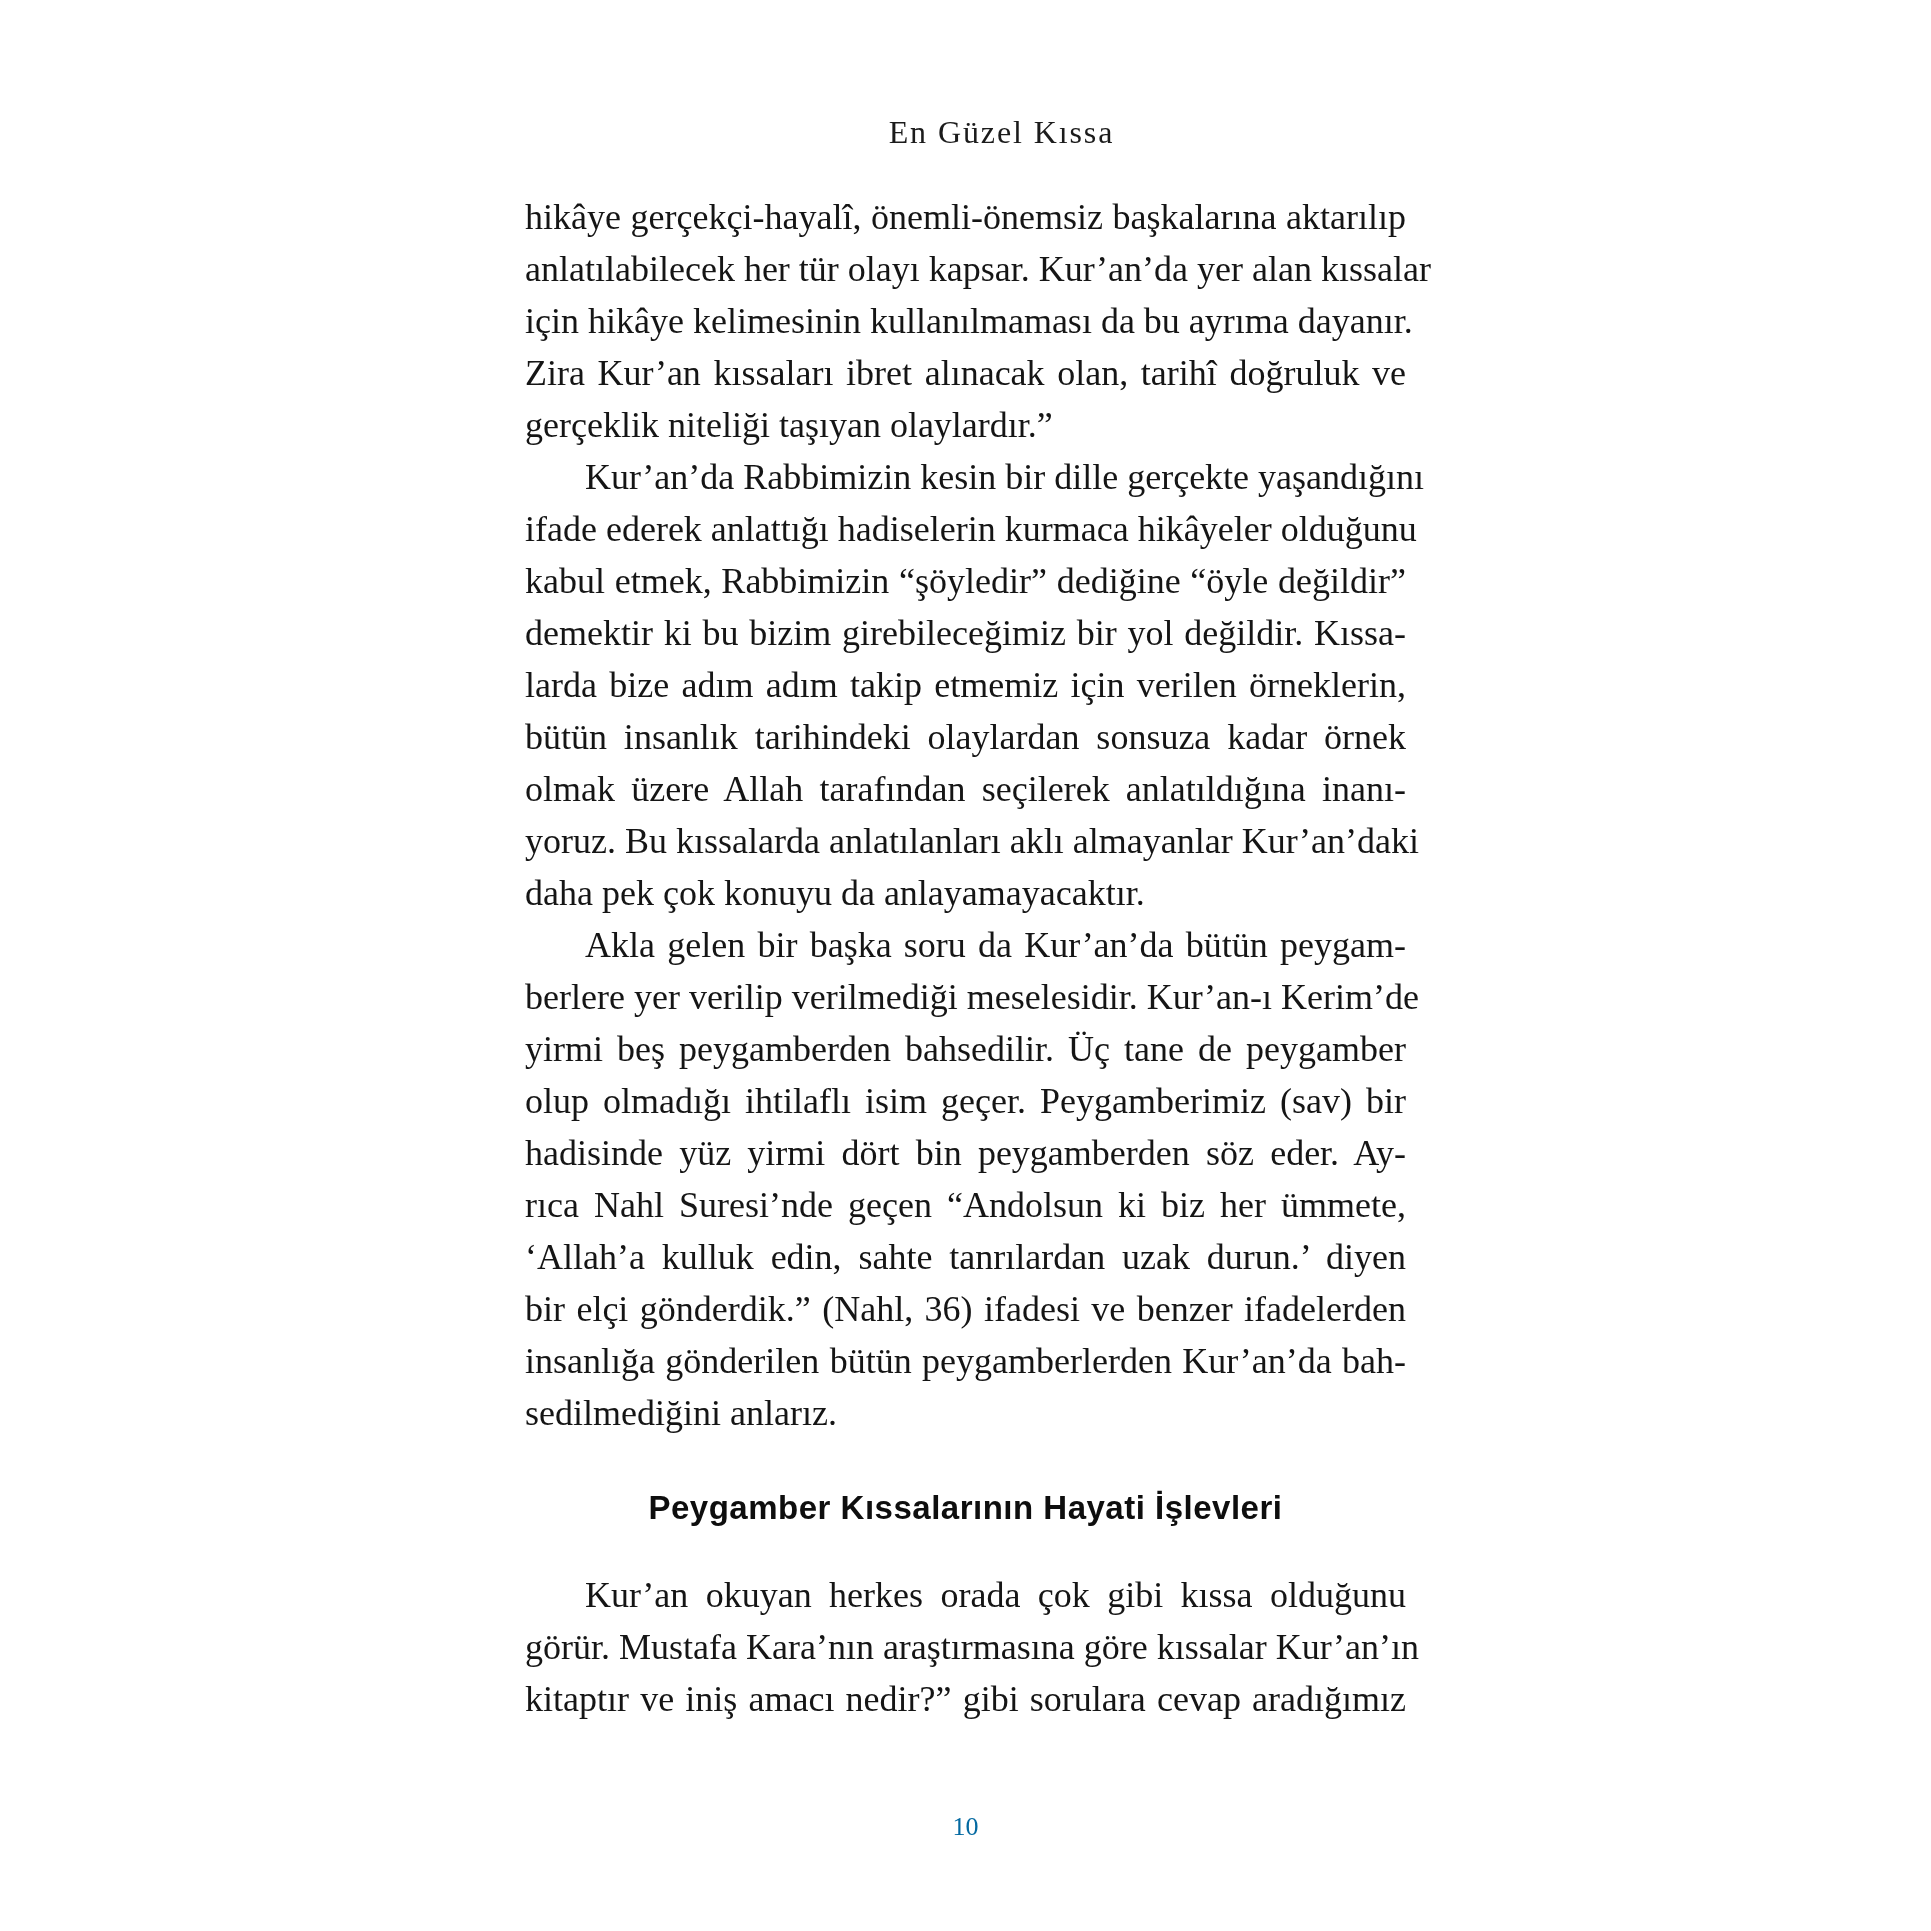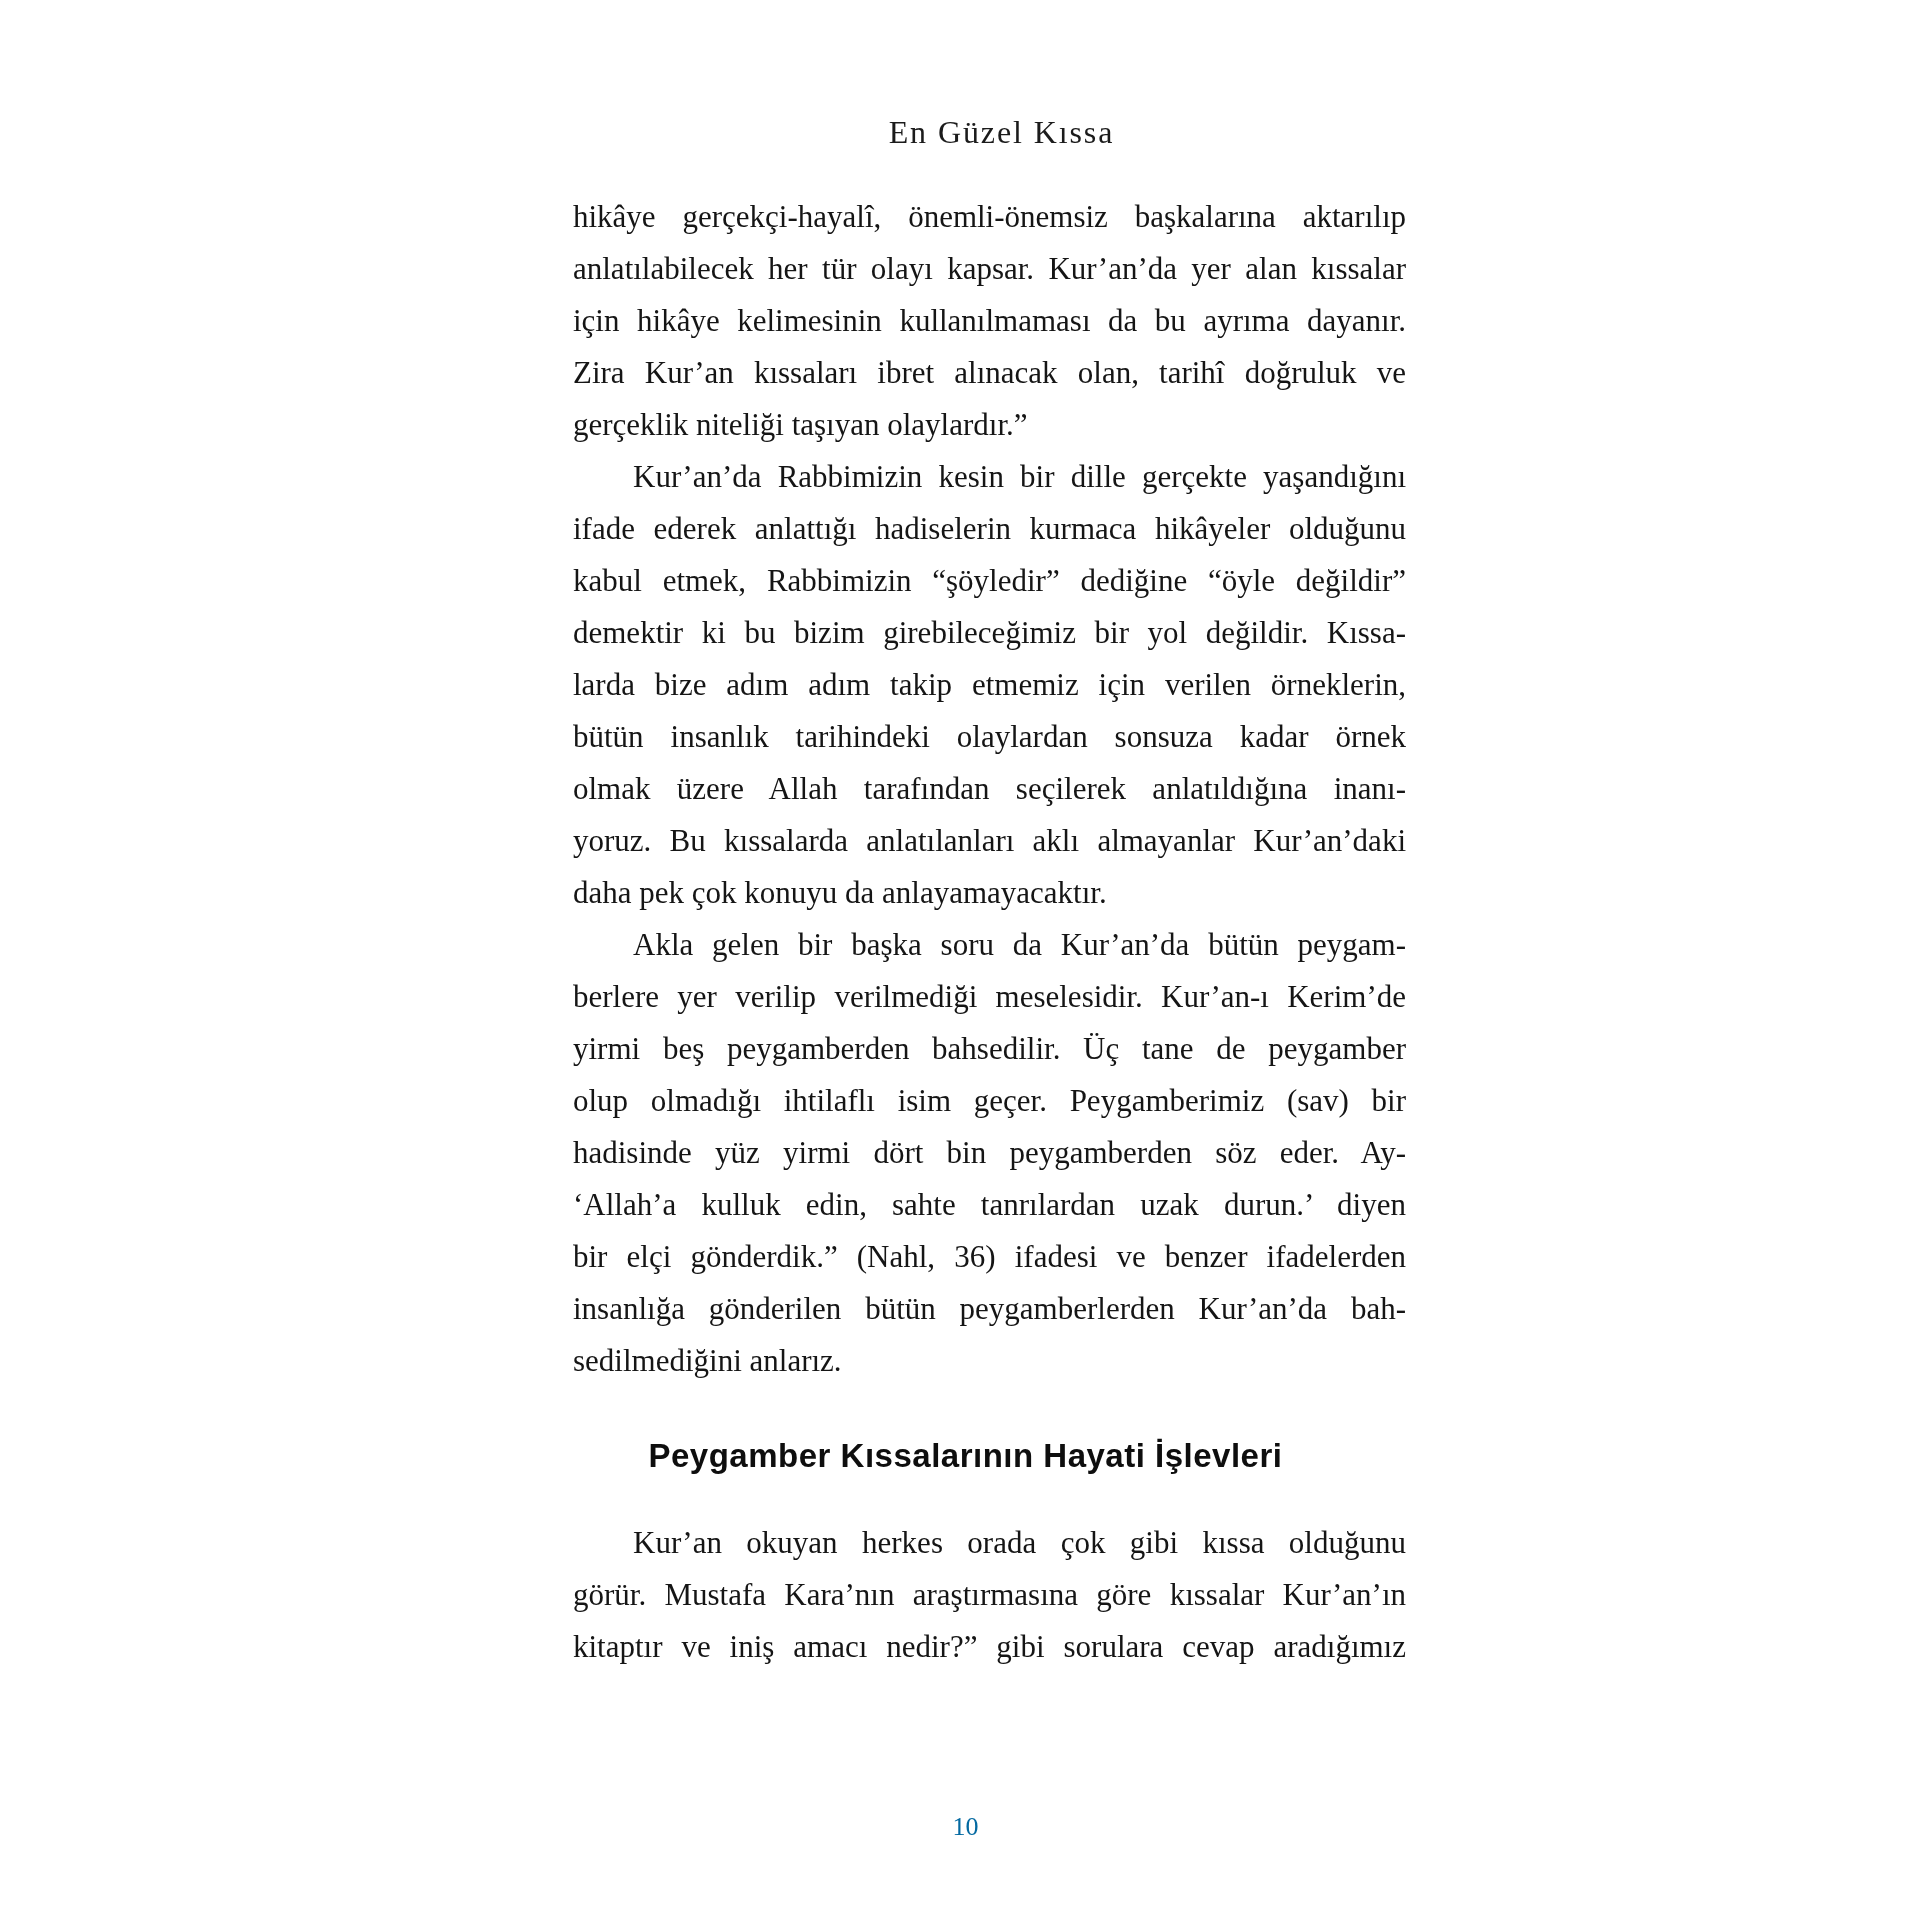--- a/index.html
+++ b/index.html
@@ -34,26 +34,25 @@
     top: 191px;
     width: 881px;
   }
   .paragraph {
     margin: 0;
     padding: 0;
   }
   .text-line {
     height: 52px;
     line-height: 52px;
-    font-size: 31px;
+    font-size: 36px;
     white-space: nowrap;
     text-align: justify;
     text-align-last: justify;
     color: #151515;
-    margin-left: 48px;
   }
   .text-line.para-end {
     text-align: right;
     text-align-last: left;
   }
   .text-line.indent {
     text-indent: 60px;
   }
   .section-heading {
     font-family: "Liberation Sans", sans-serif;
@@ -102,20 +101,21 @@
         <div class="text-line">olmak üzere Allah tarafından seçilerek anlatıldığına inanı-</div>
         <div class="text-line">yoruz. Bu kıssalarda anlatılanları aklı almayanlar Kur’an’daki</div>
         <div class="text-line para-end">daha pek çok konuyu da anlayamayacaktır.</div>
       </div>
       <div class="paragraph">
         <div class="text-line indent">Akla gelen bir başka soru da Kur’an’da bütün peygam-</div>
         <div class="text-line">berlere yer verilip verilmediği meselesidir. Kur’an-ı Kerim’de</div>
         <div class="text-line">yirmi beş peygamberden bahsedilir. Üç tane de peygamber</div>
         <div class="text-line">olup olmadığı ihtilaflı isim geçer. Peygamberimiz (sav) bir</div>
         <div class="text-line">hadisinde yüz yirmi dört bin peygamberden söz eder. Ay-</div>
+        <div class="text-line">rıca Nahl Suresi’nde geçen “Andolsun ki biz her ümmete,</div>
         <div class="text-line">‘Allah’a kulluk edin, sahte tanrılardan uzak durun.’ diyen</div>
         <div class="text-line">bir elçi gönderdik.” (Nahl, 36) ifadesi ve benzer ifadelerden</div>
         <div class="text-line">insanlığa gönderilen bütün peygamberlerden Kur’an’da bah-</div>
         <div class="text-line para-end">sedilmediğini anlarız.</div>
       </div>
       <div class="section-heading">Peygamber Kıssalarının Hayati İşlevleri</div>
       <div class="paragraph">
         <div class="text-line indent">Kur’an okuyan herkes orada çok gibi kıssa olduğunu</div>
         <div class="text-line">görür. Mustafa Kara’nın araştırmasına göre kıssalar Kur’an’ın</div>
         <div class="text-line">kitaptır ve iniş amacı nedir?” gibi sorulara cevap aradığımız</div>

